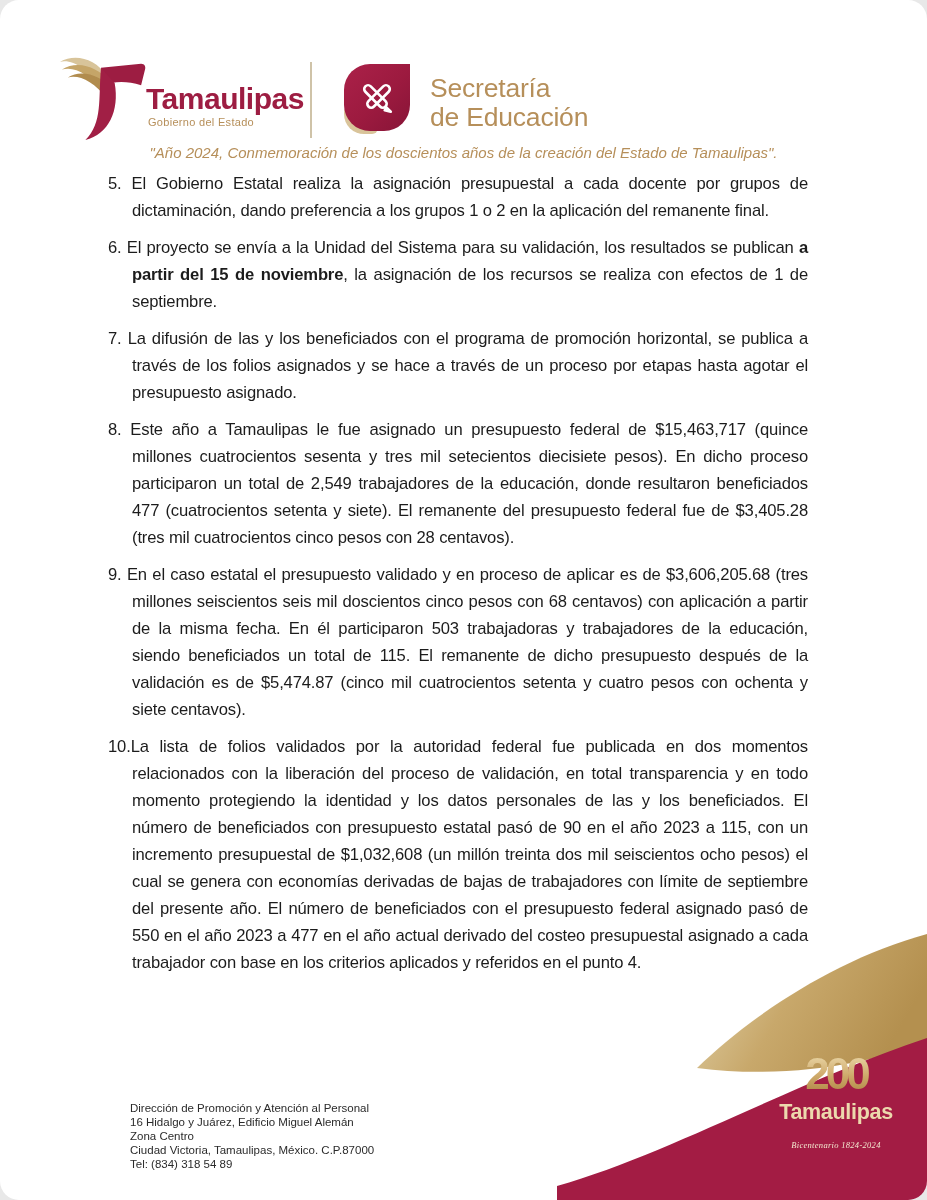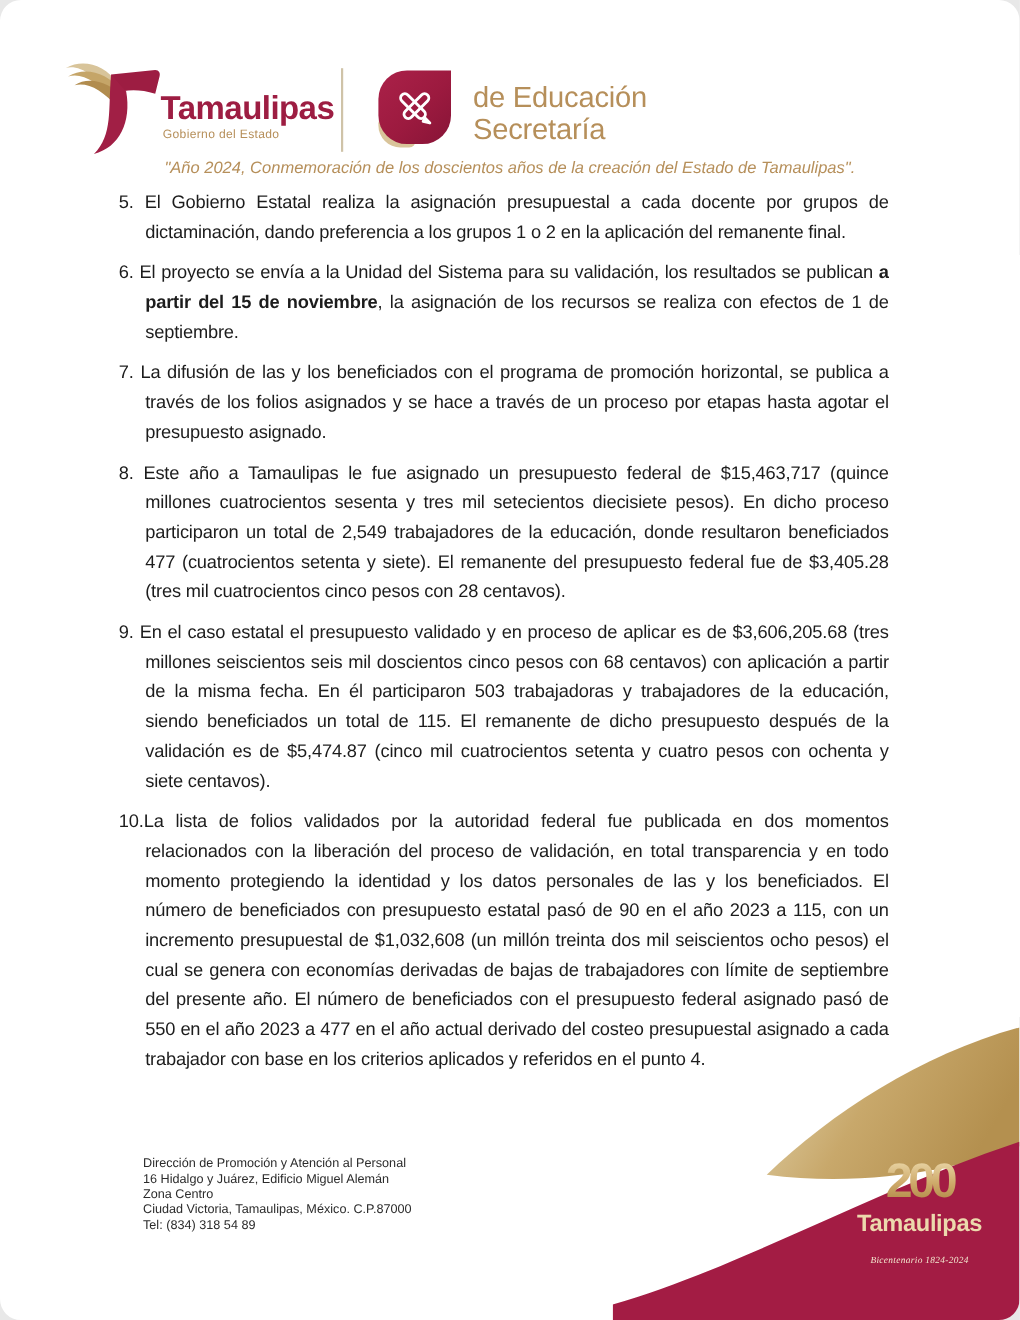--- a/index.html
+++ b/index.html
@@ -51,21 +51,21 @@
     font-size:16.6px; line-height:27px; letter-spacing:-0.15px;
   }
   .item {
     text-align:justify; padding-left:24px; text-indent:-24px;
     margin:0 0 10px 0;
   }
   .item .bold { font-weight:700; }
 
   
   .footer-address {
-    position:absolute; left:130px; top:1051px;
+    position:absolute; left:130px; top:1101px;
     font-size:11.5px; line-height:14px; color:#2b2b2b;
   }
   .corner-svg { position:absolute; right:0; bottom:0; display:block; }
   .emblem {
     position:absolute; left:756px; top:1050px; width:160px;
     text-align:center; z-index:2;
   }
   .emblem-number {
     font-size:44px; font-weight:700; line-height:48px; letter-spacing:-4px;
     background:linear-gradient(180deg,#f0e0b4 0%, #cda868 55%, #a87f3e 100%);
@@ -104,22 +104,22 @@
       <svg viewBox="0 0 40 40" width="44" height="44">
         <g stroke="#ffffff" stroke-width="2.4" fill="none" stroke-linejoin="round">
           <rect x="16.5" y="5" width="7" height="26" rx="3.5" transform="rotate(45 20 20)"></rect>
           <rect x="16.5" y="5" width="7" height="26" rx="3.5" transform="rotate(-45 20 20)"></rect>
           <path d="M28.5 28.5 L32.5 32.5 L27 31.2 Z"></path>
         </g>
       </svg>
     </div>
   </div>
   <div class="sec-name">
+    <div>Secretaría</div>
     <div>de Educación</div>
-    <div>Secretaría</div>
   </div>
 
   <div class="motto">"Año 2024, Conmemoración de los doscientos años de la creación del Estado de Tamaulipas".</div>
 
   <div class="doc-body">
 
     <p class="item">
       <span>5.</span><span> El Gobierno Estatal realiza la asignación presupuestal a cada docente por grupos de dictaminación, dando preferencia a los grupos 1 o 2 en la aplicación del remanente final.</span><span class="bold"></span><span></span>
     </p>
 

